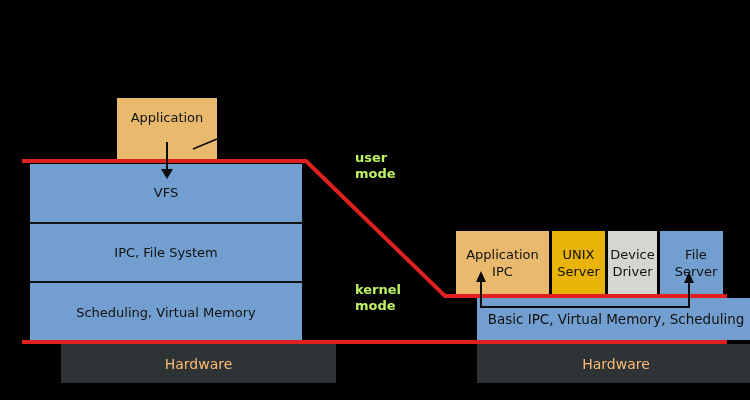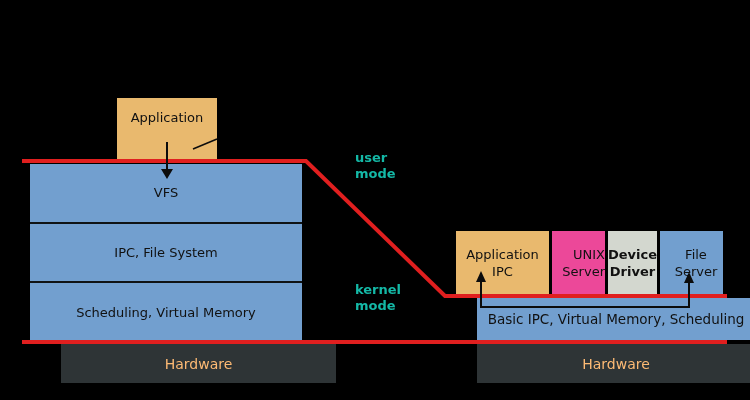--- a/index.html
+++ b/index.html
@@ -26,21 +26,21 @@
   
   .servers { position:absolute; left:456px; top:231px; height:64px;
              display:flex; gap:3px; }
   .server { height:64px; display:flex; flex-direction:column; align-items:center;
             justify-content:center; font-size:13px; line-height:17px; text-align:center; }
   .server.w1{ width:93px; } .server.w2{ width:53px; }
   .server.w3{ width:49px; } .server.w4{ width:54px; }
   .micro-kernel { left:446px; top:298px; width:278px; height:42px; font-size:13.5px; }
 
   
-  .mode-label { position:absolute; left:355px; color:#14b8a6; font-weight:bold;
+  .mode-label { position:absolute; left:355px; color:#bef264; font-weight:bold;
                 font-size:13px; line-height:16px; }
   .mode-user   { top:150px; }
   .mode-kernel { top:282px; }
 
   
   #lines { position:absolute; left:0; top:0; pointer-events:none; }
   .stroke-red   { stroke:#e01f1f; stroke-width:4; fill:none; }
   .stroke-black { stroke:#0c0c0c; fill:none; }
   .fill-black   { fill:#0c0c0c; stroke:none; }
 </style>
@@ -61,25 +61,25 @@
 
   <div class="box center hw hw-left" style="background: rgb(46, 52, 54);">
     <span>Hardware</span>
   </div>
 
   <div class="servers">
     <div class="server w1" style="background: rgb(233, 185, 110);">
       <span>Application</span>
       <span>IPC</span>
     </div>
-    <div class="server w2" style="background: #ec4899; align-items: flex-end;">
+    <div class="server w2" style="background: #eab308;">
       <span>UNIX</span>
       <span>Server</span>
     </div>
-    <div class="server w3" style="background: rgb(211, 215, 207); font-weight: bold;">
+    <div class="server w3" style="background: rgb(211, 215, 207);">
       <span>Device</span>
       <span>Driver</span>
     </div>
     <div class="server w4" style="background: rgb(114, 159, 207); padding-left: 9px;">
       <span>File</span>
       <span>Server</span>
     </div>
   </div>
 
   <div class="box center micro-kernel" style="background: rgb(114, 159, 207);">

